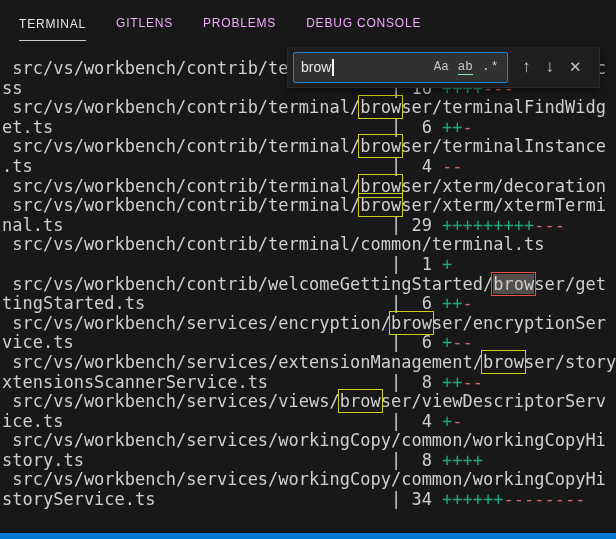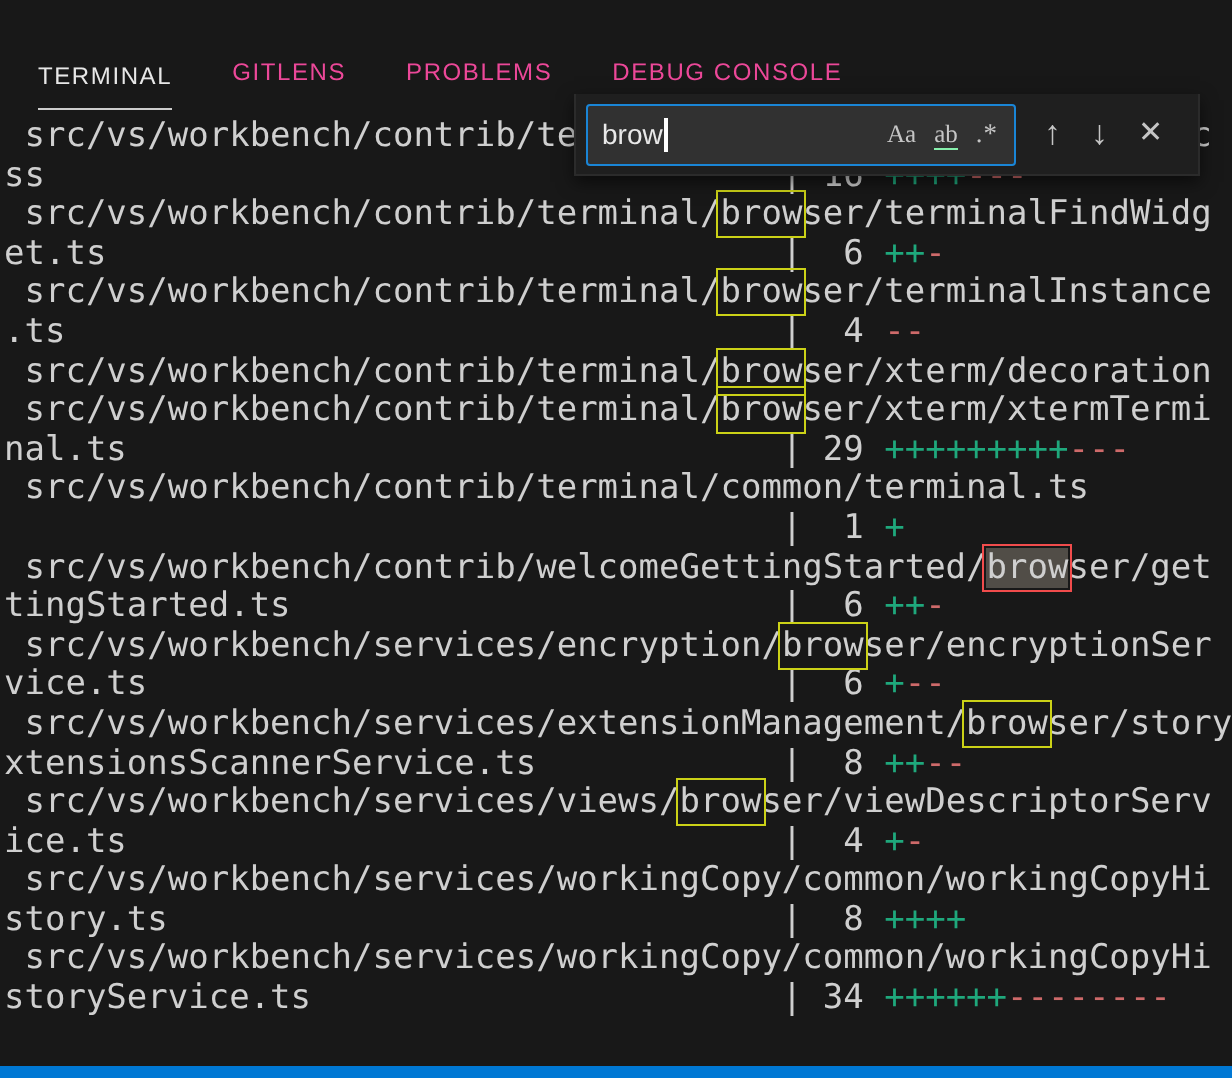--- a/index.html
+++ b/index.html
@@ -6,24 +6,24 @@
   html,body { width:616px; height:539px; overflow:hidden; }
   body {
     position:relative;
     background:#181818;
     font-family:"Liberation Sans", sans-serif;
   }
 
   
   .tabbar {
     position:absolute; left:0; top:0; width:524px; height:46px;
-    display:flex; align-items:flex-end; gap:30px; padding-left:19px;
+    display:flex; align-items:center; gap:30px; padding-left:19px;
   }
   .tab {
-    font-size:12px; letter-spacing:0.8px; color:#ec4899;
+    font-size:12px; letter-spacing:0.8px; color:#f0abfc;
     cursor:pointer; padding-bottom:2px; line-height:14px;
     border-bottom:1.5px solid transparent; padding-top:2px;
   }
   .tab.active { color:#e7e7e7; border-bottom:1.5px solid #cccccc; padding-bottom:9px; margin-bottom:-9px; }
 
   
   .terminal {
     position:absolute; left:2px; top:59px; width:614px; height:474px;
     font-family:"DejaVu Sans Mono","Liberation Mono",monospace;
     font-size:17px; color:#cfcfcf; overflow:hidden;
@@ -53,21 +53,21 @@
     display:flex; align-items:center; padding-left:7px;
   }
   .find-text {
     color:#e8e8e8; font-size:14px;
     font-family:"Liberation Sans", sans-serif;
   }
   .caret { display:inline-block; width:1.5px; height:17px; background:#ffffff; margin-left:1px; }
   .find-opts { margin-left:auto; display:flex; align-items:center; gap:9px; padding-right:8px; }
   .opt {
     color:#c5c5c5; font-size:12.5px; cursor:pointer; line-height:14px;
-    font-family:Liberation Serif, serif;
+    font-family:Liberation Mono, monospace;
   }
   .opt.ww { border-bottom:1px solid #86efac; }
   .opt.rx { font-size:13.5px; letter-spacing:0.5px; }
   .fw-btns { display:flex; align-items:center; gap:15px; margin-left:14px; }
   .fw-btn { color:#c5c5c5; font-size:17px; cursor:pointer; line-height:18px; }
   .fw-btn.close { font-size:15px; }
 
   
   .statusbar-edge {
     position:absolute; left:0; bottom:0; width:616px; height:6px;

